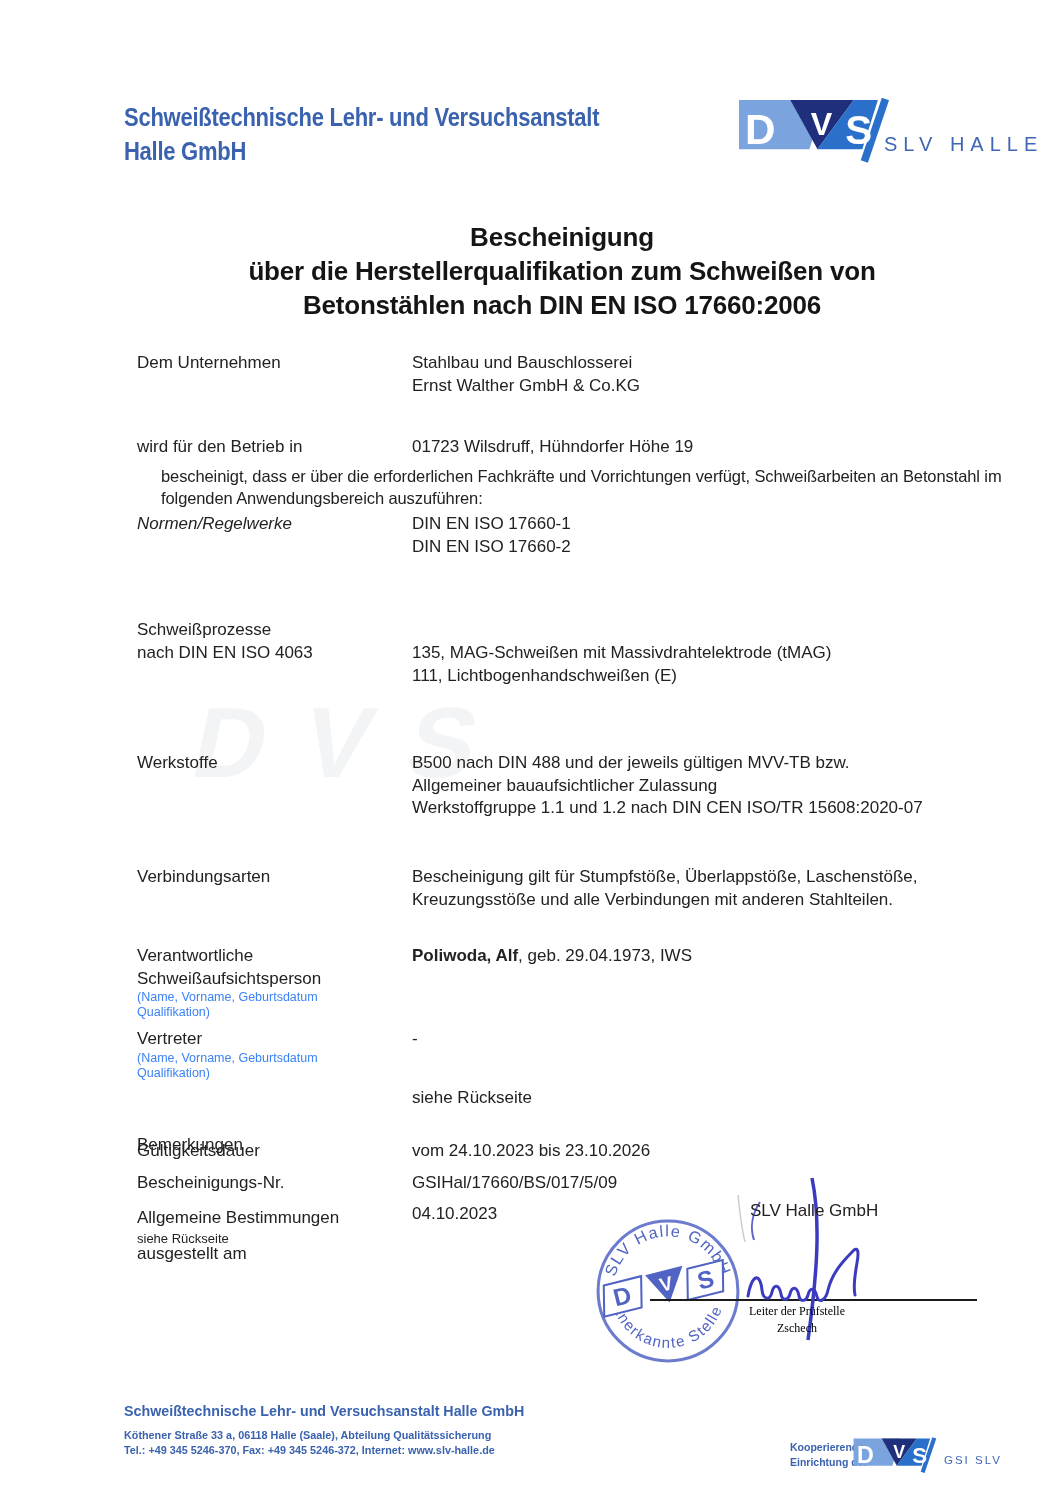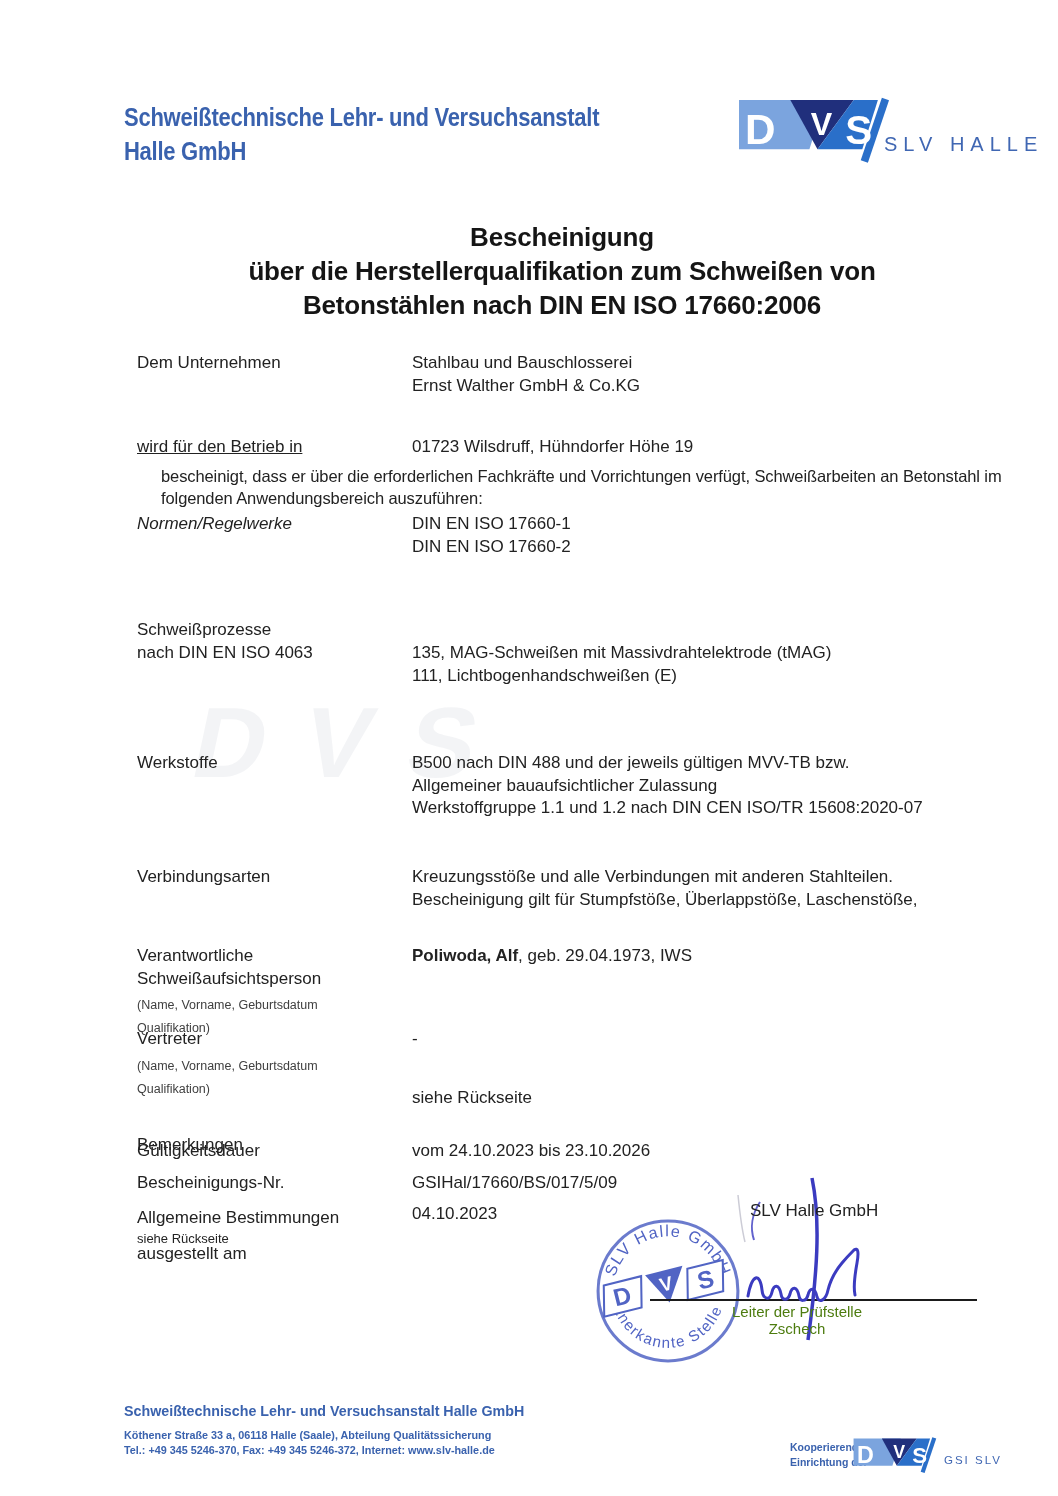--- a/index.html
+++ b/index.html
@@ -23,39 +23,39 @@
 
   
   .title{
     left:62px;top:220px;width:1000px;text-align:center;font-size:26px;
     font-weight:bold;color:#151515;line-height:34px;letter-spacing:-0.2px;
   }
 
   
   .lbl{left:137px;font-size:17px;color:#222;line-height:22.5px;}
   .val{left:412px;font-size:17px;color:#222;line-height:22.5px;}
-  .sub{font-size:12.5px;line-height:15px;color:#404040;margin-top:8px;}
+  .sub{font-size:12.5px;line-height:15px;color:#3b82f6;}
   .para{
     left:137px;width:866px;font-size:16.5px;line-height:22px;color:#222;
     letter-spacing:-0.1px;
   }
 
   
   .watermark{
     left:195px;top:685px;font-size:100px;font-weight:bold;
     color:rgba(90,100,130,0.07);letter-spacing:38px;
     transform:skewX(-12deg);z-index:0;
   }
   .content{position:absolute;inset:0;z-index:1;}
 
   
   .sig-line{left:650px;top:1299px;width:327px;height:2px;background:#1b1b1b;z-index:3;}
   .sig-caption{
-    left:697px;top:1303px;width:200px;text-align:center;font-size:15px;
-    line-height:17px;color:#4d7c0f;z-index:5;
+    left:697px;top:1303px;width:200px;text-align:center;font-size:12px;
+    line-height:17px;color:#000000;z-index:5;font-family:Liberation Serif, serif;
   }
   .issuer{left:750px;top:1201px;font-size:17px;color:#222;z-index:5;}
 
   .stamp{left:592px;top:1215px;z-index:2;}
   .signature{left:690px;top:1170px;z-index:4;}
 
   
   .f-left-co{
     left:124px;top:1402px;font-size:15.5px;font-weight:bold;color:#3a62ae;
     transform:scaleX(0.92);transform-origin:left top;
@@ -104,21 +104,21 @@
       <div>über die Herstellerqualifikation zum Schweißen von</div>
       <div>Betonstählen nach DIN EN ISO 17660:2006</div>
     </div>
 
     <div class="abs lbl nowrap" style="top:352px;">Dem Unternehmen</div>
     <div class="abs val" style="top:352px;">
       <div class="nowrap">Stahlbau und Bauschlosserei</div>
       <div class="nowrap">Ernst Walther GmbH &amp; Co.KG</div>
     </div>
 
-    <div class="abs lbl nowrap" style="top:436px;text-decoration:underline;">wird für den Betrieb in</div>
+    <div class="abs lbl nowrap" style="top:436px;">wird für den Betrieb in</div>
     <div class="abs val nowrap" style="top:436px;">01723 Wilsdruff, Hühndorfer Höhe 19</div>
 
     <div class="abs para" style="top:465px;margin-left:24px;">bescheinigt, dass er über die erforderlichen Fachkräfte und Vorrichtungen verfügt, Schweißarbeiten an Betonstahl im folgenden Anwendungsbereich auszuführen:</div>
 
     <div class="abs lbl nowrap" style="top:513px;font-style:italic;">Normen/Regelwerke</div>
     <div class="abs val" style="top:513px;">
       <div class="nowrap">DIN EN ISO 17660-1</div>
       <div class="nowrap">DIN EN ISO 17660-2</div>
     </div>
 
@@ -133,22 +133,22 @@
 
     <div class="abs lbl nowrap" style="top:752px;">Werkstoffe</div>
     <div class="abs val" style="top:752px;">
       <div class="nowrap">B500 nach DIN 488 und der jeweils gültigen MVV-TB bzw.</div>
       <div class="nowrap">Allgemeiner bauaufsichtlicher Zulassung</div>
       <div class="nowrap">Werkstoffgruppe 1.1 und 1.2 nach DIN CEN ISO/TR 15608:2020-07</div>
     </div>
 
     <div class="abs lbl nowrap" style="top:866px;">Verbindungsarten</div>
     <div class="abs val" style="top:866px;">
+      <div class="nowrap">Bescheinigung gilt für Stumpfstöße, Überlappstöße, Laschenstöße,</div>
       <div class="nowrap">Kreuzungsstöße und alle Verbindungen mit anderen Stahlteilen.</div>
-      <div class="nowrap">Bescheinigung gilt für Stumpfstöße, Überlappstöße, Laschenstöße,</div>
     </div>
 
     <div class="abs lbl" style="top:945px;">
       <div class="nowrap">Verantwortliche</div>
       <div class="nowrap">Schweißaufsichtsperson</div>
       <div class="sub nowrap">(Name, Vorname, Geburtsdatum</div>
       <div class="sub nowrap">Qualifikation)</div>
     </div>
     <div class="abs val nowrap" style="top:945px;">
       <span style="font-weight:bold;">Poliwoda, Alf</span><span>, geb. 29.04.1973, IWS</span>

